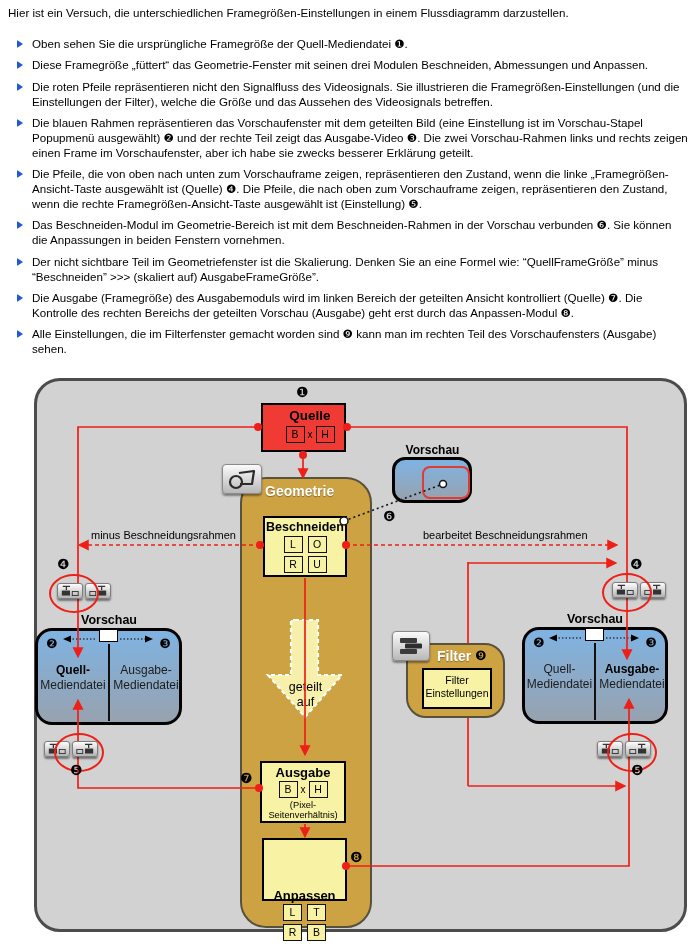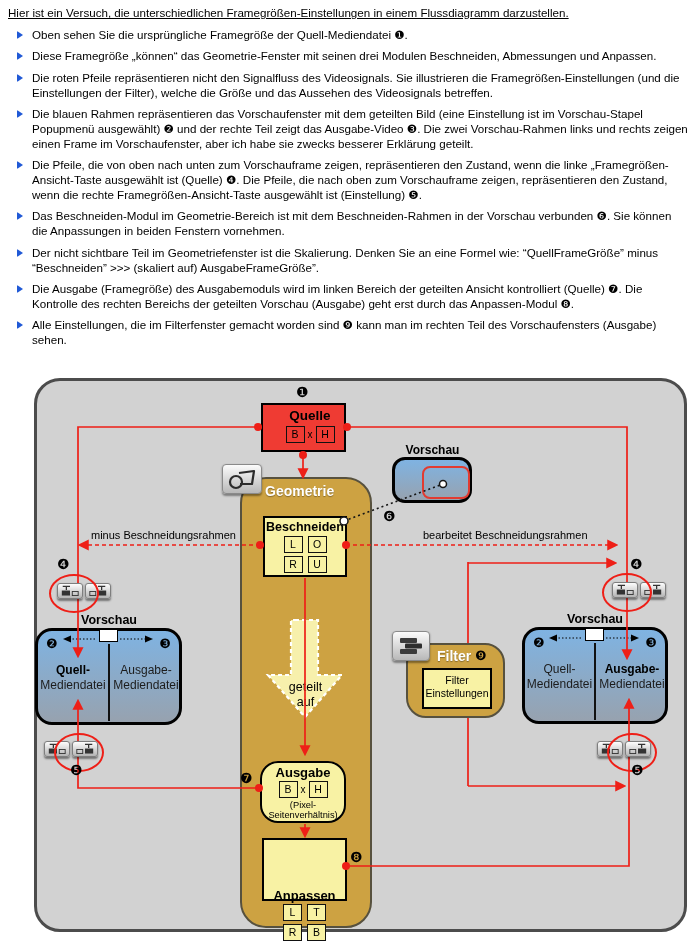--- a/index.html
+++ b/index.html
@@ -1,20 +1,20 @@
 <!DOCTYPE html>
 <html style="--red: #ee1f17; --red_box: #ef3b33; --gold: #cda242; --yellow: #f8f2a4; --grey: #d2d2d2; --grey_border: #4c4c4c; --blue_top: #7fb3e2; --blue_bottom: #97a2af;"><head>
 <meta charset="utf-8">
 <style>
   html,body{margin:0;padding:0;background:#fff;}
   .page{position:relative;width:700px;height:951px;background:#fff;overflow:hidden;
         font-family:"Liberation Sans",sans-serif;color:#000;}
   
   .textblock{position:absolute;left:8px;top:6px;width:682px;font-size:11.6px;line-height:14.9px;}
-  .title{margin:0 0 7px 0;text-decoration:underline;}
+  .title{margin:0 0 16px 0;}
   .bullet{display:flex;margin:0 0 6.5px 0;}
   .tri{flex:0 0 24px;padding-left:9px;box-sizing:border-box;}
   .tri i{display:inline-block;width:0;height:0;border:4.5px solid transparent;
          border-left:6.5px solid #2059d6;border-right-width:0;margin-top:3px;border-radius:1px;}
   
   .diagram-box{position:absolute;left:34px;top:378px;width:653px;height:554px;background:var(--grey);
                border:3.5px solid var(--grey_border);border-radius:26px;box-sizing:border-box;}
   svg.layer{position:absolute;left:0;top:0;pointer-events:none;}
   .under{z-index:2;} .over{z-index:6;}
   .lvl3{z-index:3;}
@@ -69,21 +69,21 @@
 <div class="page">
 
   <div class="textblock">
     <p class="title">Hier ist ein Versuch, die unterschiedlichen Framegrößen-Einstellungen in einem Flussdiagramm darzustellen.</p>
     <div class="bullet">
         <span class="tri"><i></i></span>
         <span>Oben sehen Sie die ursprüngliche Framegröße der Quell-Mediendatei ❶.</span>
       </div>
     <div class="bullet">
         <span class="tri"><i></i></span>
-        <span>Diese Framegröße „können“ das Geometrie-Fenster mit seinen drei Modulen Beschneiden, Abmessungen und Anpassen.</span>
+        <span>Diese Framegröße „füttert“ das Geometrie-Fenster mit seinen drei Modulen Beschneiden, Abmessungen und Anpassen.</span>
       </div>
     <div class="bullet">
         <span class="tri"><i></i></span>
         <span>Die roten Pfeile repräsentieren nicht den Signalfluss des Videosignals. Sie illustrieren die Framegrößen-Einstellungen (und die Einstellungen der Filter), welche die Größe und das Aussehen des Videosignals betreffen.</span>
       </div>
     <div class="bullet">
         <span class="tri"><i></i></span>
         <span>Die blauen Rahmen repräsentieren das Vorschaufenster mit dem geteilten Bild (eine Einstellung ist im Vorschau-Stapel Popupmenü ausgewählt) ❷ und der rechte Teil zeigt das Ausgabe-Video ❸. Die zwei Vorschau-Rahmen links und rechts zeigen einen Frame im Vorschaufenster, aber ich habe sie zwecks besserer Erklärung geteilt.</span>
       </div>
     <div class="bullet">
@@ -145,21 +145,21 @@
   </div>
 
   <svg class="layer lvl3" width="700" height="951">
     <polygon points="295,620 318,620 318,675 342,675 305,717 268,675 291,675 291,620 295,620" fill="#f7f0ac" stroke="#ffffff" stroke-width="2.2" stroke-dasharray="4 3"></polygon>
   </svg>
   <div class="scale-text" style="left:268px;top:680px;width:75px;">
     <div>geteilt</div>
     <div>auf</div>
   </div>
 
-  <div class="abs module lvl3" style="left:260px;top:761px;width:86px;height:62px;border-radius:18px;">
+  <div class="abs module lvl3" style="left:260px;top:761px;width:86px;height:62px;">
     <div class="mtitle" style="font-size:13px;">Ausgabe</div>
     <div class="minirow" style="margin-top:1px;">
       <span class="mini">B</span>
       <span class="xsep">x</span>
       <span class="mini">H</span>
     </div>
     <div class="note">
       <div>(Pixel-</div>
       <div>Seitenverhältnis)</div>
     </div>

